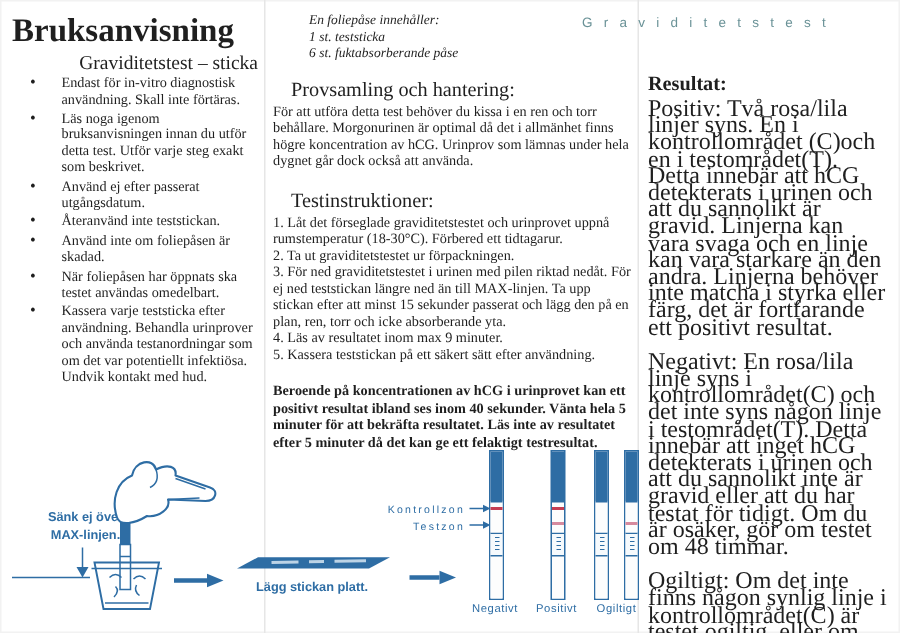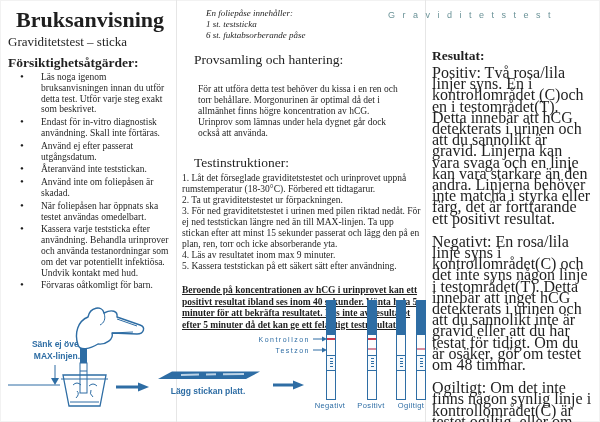--- a/index.html
+++ b/index.html
@@ -7,38 +7,38 @@
     --brand_teal:#6a9297; --text:#1f1f1f; --fold_line:#e6e6e6;
   }
   html,body{margin:0;padding:0;background:#fff;}
   .page{position:relative;width:600px;height:422px;background:#fff;overflow:hidden;
         font-family:"Liberation Serif", serif;color:var(--text);box-shadow:inset 0 0 0 1px #f2f2f2;}
   .fold{position:absolute;top:0;bottom:0;width:1px;background:var(--fold_line);}
   .fold1{left:176px;} .fold2{left:425px;}
 
   
   .col-left{position:absolute;left:8px;top:8px;width:164px;}
-  .title{font-size:22px;font-weight:bold;text-align:center;margin:0;line-height:24px;}
-  .subtitle{font-size:13px;font-weight:normal;text-align:left;margin:2px 0 0 0;line-height:15px;}
+  .title{font-size:22px;font-weight:bold;text-align:left;margin:0;line-height:24px;}
+  .subtitle{font-size:13px;font-weight:normal;text-align:right;margin:2px 0 0 0;line-height:15px;}
   .h3{font-size:13.5px;font-weight:bold;margin:6px 0 2px 0;line-height:15px;}
   .prec-list{list-style:none;margin:2px 0 0 0;padding:0;font-size:9.5px;line-height:10.8px;}
   .prec-list li{position:relative;padding-left:33px;margin-bottom:2px;}
   .prec-list li::before{content:"\2022";position:absolute;left:12px;top:-1px;font-size:11px;}
 
   
   .brand{position:absolute;left:388px;top:10px;font-family:"Liberation Sans",sans-serif;
          font-size:9px;letter-spacing:7.5px;color:var(--brand_teal);white-space:nowrap;}
 
   
   .col-mid{position:absolute;left:182px;top:8px;width:240px;}
   .pouch{margin-left:24px;font-style:italic;font-size:9px;line-height:10.8px;}
   .mid-h{font-size:13.5px;font-weight:normal;margin:12px 0 2px 12px;line-height:16px;}
-  .body-p{font-size:9.5px;line-height:11px;margin:16px;}
+  .body-p{font-size:9.5px;line-height:11px;margin:0;}
   .steps div{font-size:9.5px;line-height:11px;}
-  .warning{font-size:9.5px;line-height:11.5px;font-weight:bold;margin:13px 0 0 0;text-decoration:underline;}
+  .warning{font-size:9.5px;line-height:11.5px;font-weight:bold;margin:13px 0 0 0;}
 
   
   .col-right{position:absolute;left:432px;top:48px;width:161px;}
   .res-h{font-size:13.5px;font-weight:bold;margin:0 0 3px 0;line-height:16px;}
   .col-right p{font-size:16px;line-height:11.2px;margin:0 0 12px 0;}
 
   
   .diagram-svg{position:absolute;left:0;top:295px;}
   .blue-line{stroke:var(--diagram_blue);fill:none;stroke-width:1.3;}
   .thin-line{stroke:var(--diagram_blue);fill:none;stroke-width:1;}
@@ -67,30 +67,28 @@
 </head>
 <body>
 
 <div class="page">
   <div class="fold fold1"></div>
   <div class="fold fold2"></div>
 
   <div class="col-left">
     <h1 class="title">Bruksanvisning</h1>
     <h2 class="subtitle">Graviditetstest – sticka</h2>
-    <h3 class="h3">Försiktighetsåtgärder:</h3>
     <ul class="prec-list">
+      <li>Endast för in-vitro diagnostisk användning. Skall inte förtäras.</li>
       <li>Läs noga igenom bruksanvisningen innan du utför detta test. Utför varje steg exakt som beskrivet.</li>
-      <li>Endast för in-vitro diagnostisk användning. Skall inte förtäras.</li>
       <li>Använd ej efter passerat utgångsdatum.</li>
       <li>Återanvänd inte teststickan.</li>
       <li>Använd inte om foliepåsen är skadad.</li>
       <li>När foliepåsen har öppnats ska testet användas omedelbart.</li>
       <li>Kassera varje teststicka efter användning. Behandla urinprover och använda testanordningar som om det var potentiellt infektiösa. Undvik kontakt med hud.</li>
-      <li>Förvaras oåtkomligt för barn.</li>
     </ul>
   </div>
 
   <div class="brand">Graviditetstest</div>
 
   <div class="col-mid">
     <div class="pouch">
       <div>En foliepåse innehåller:</div>
       <div>1 st. teststicka</div>
       <div>6 st. fuktabsorberande påse</div>

